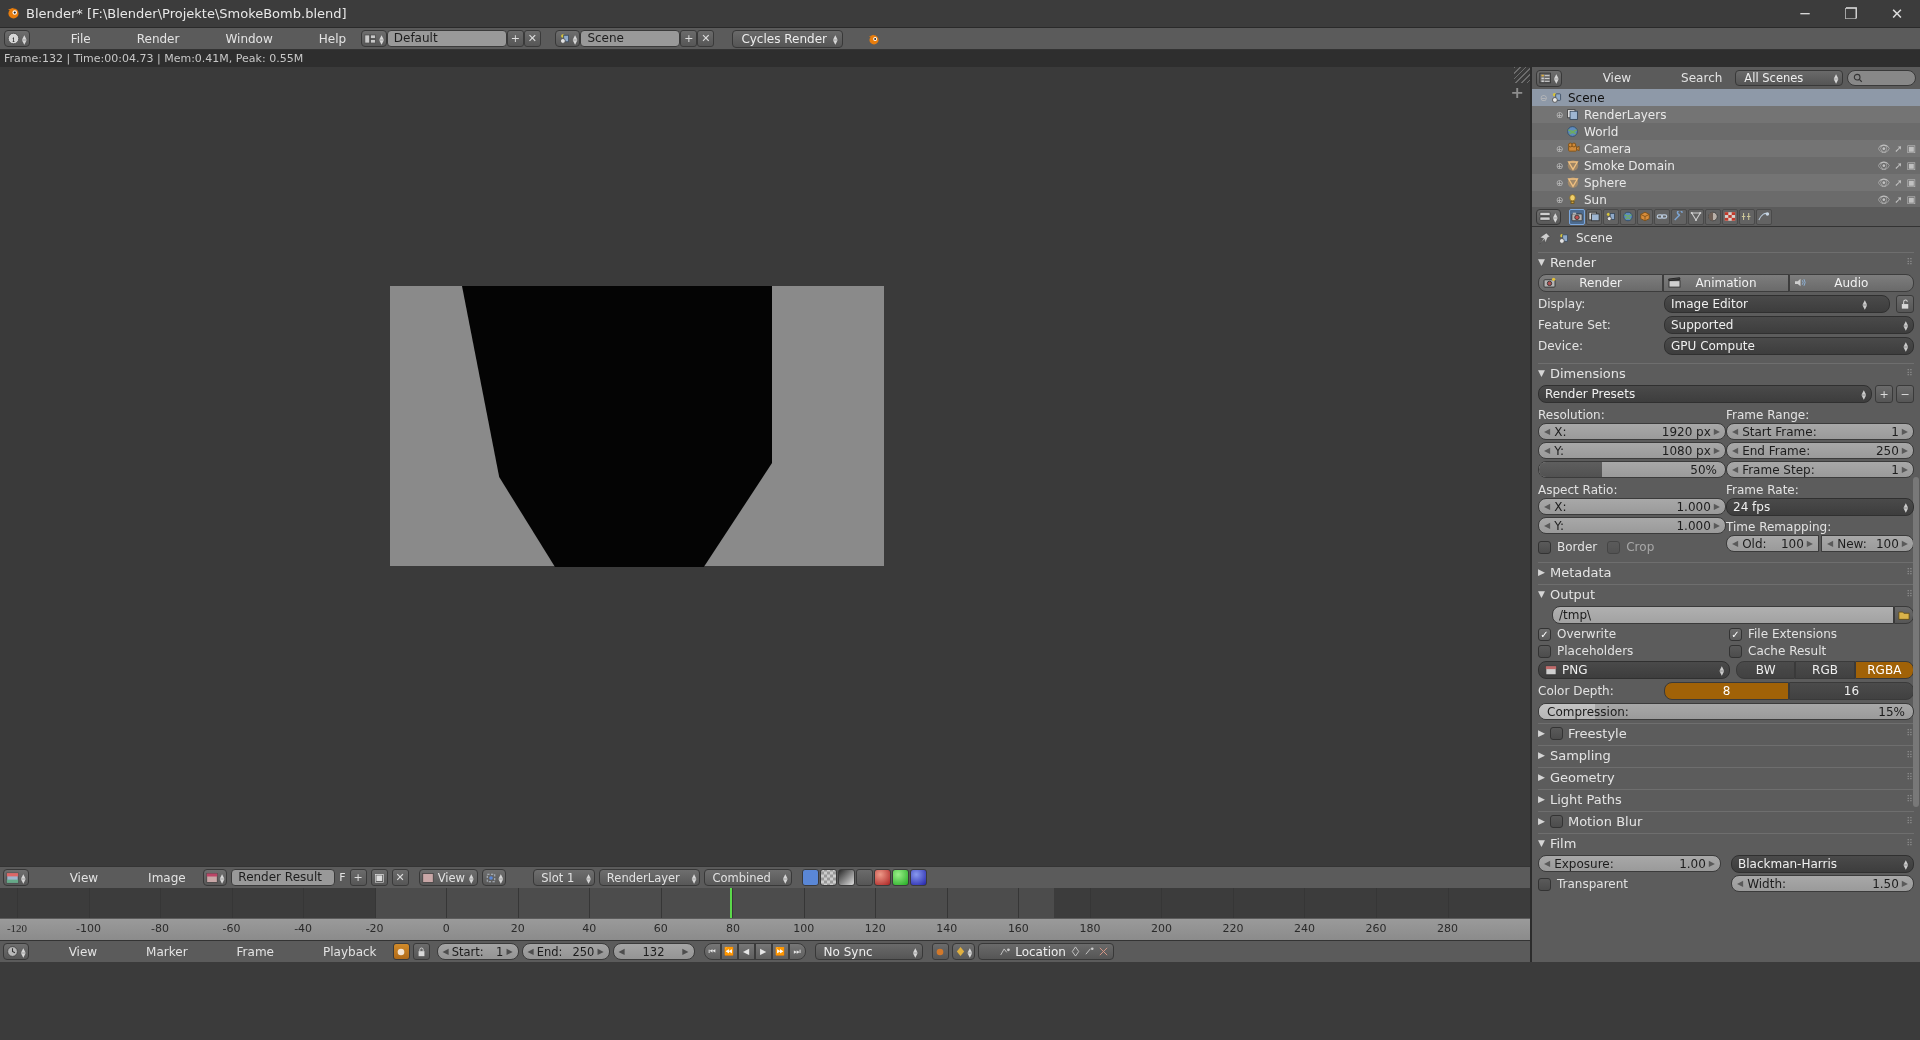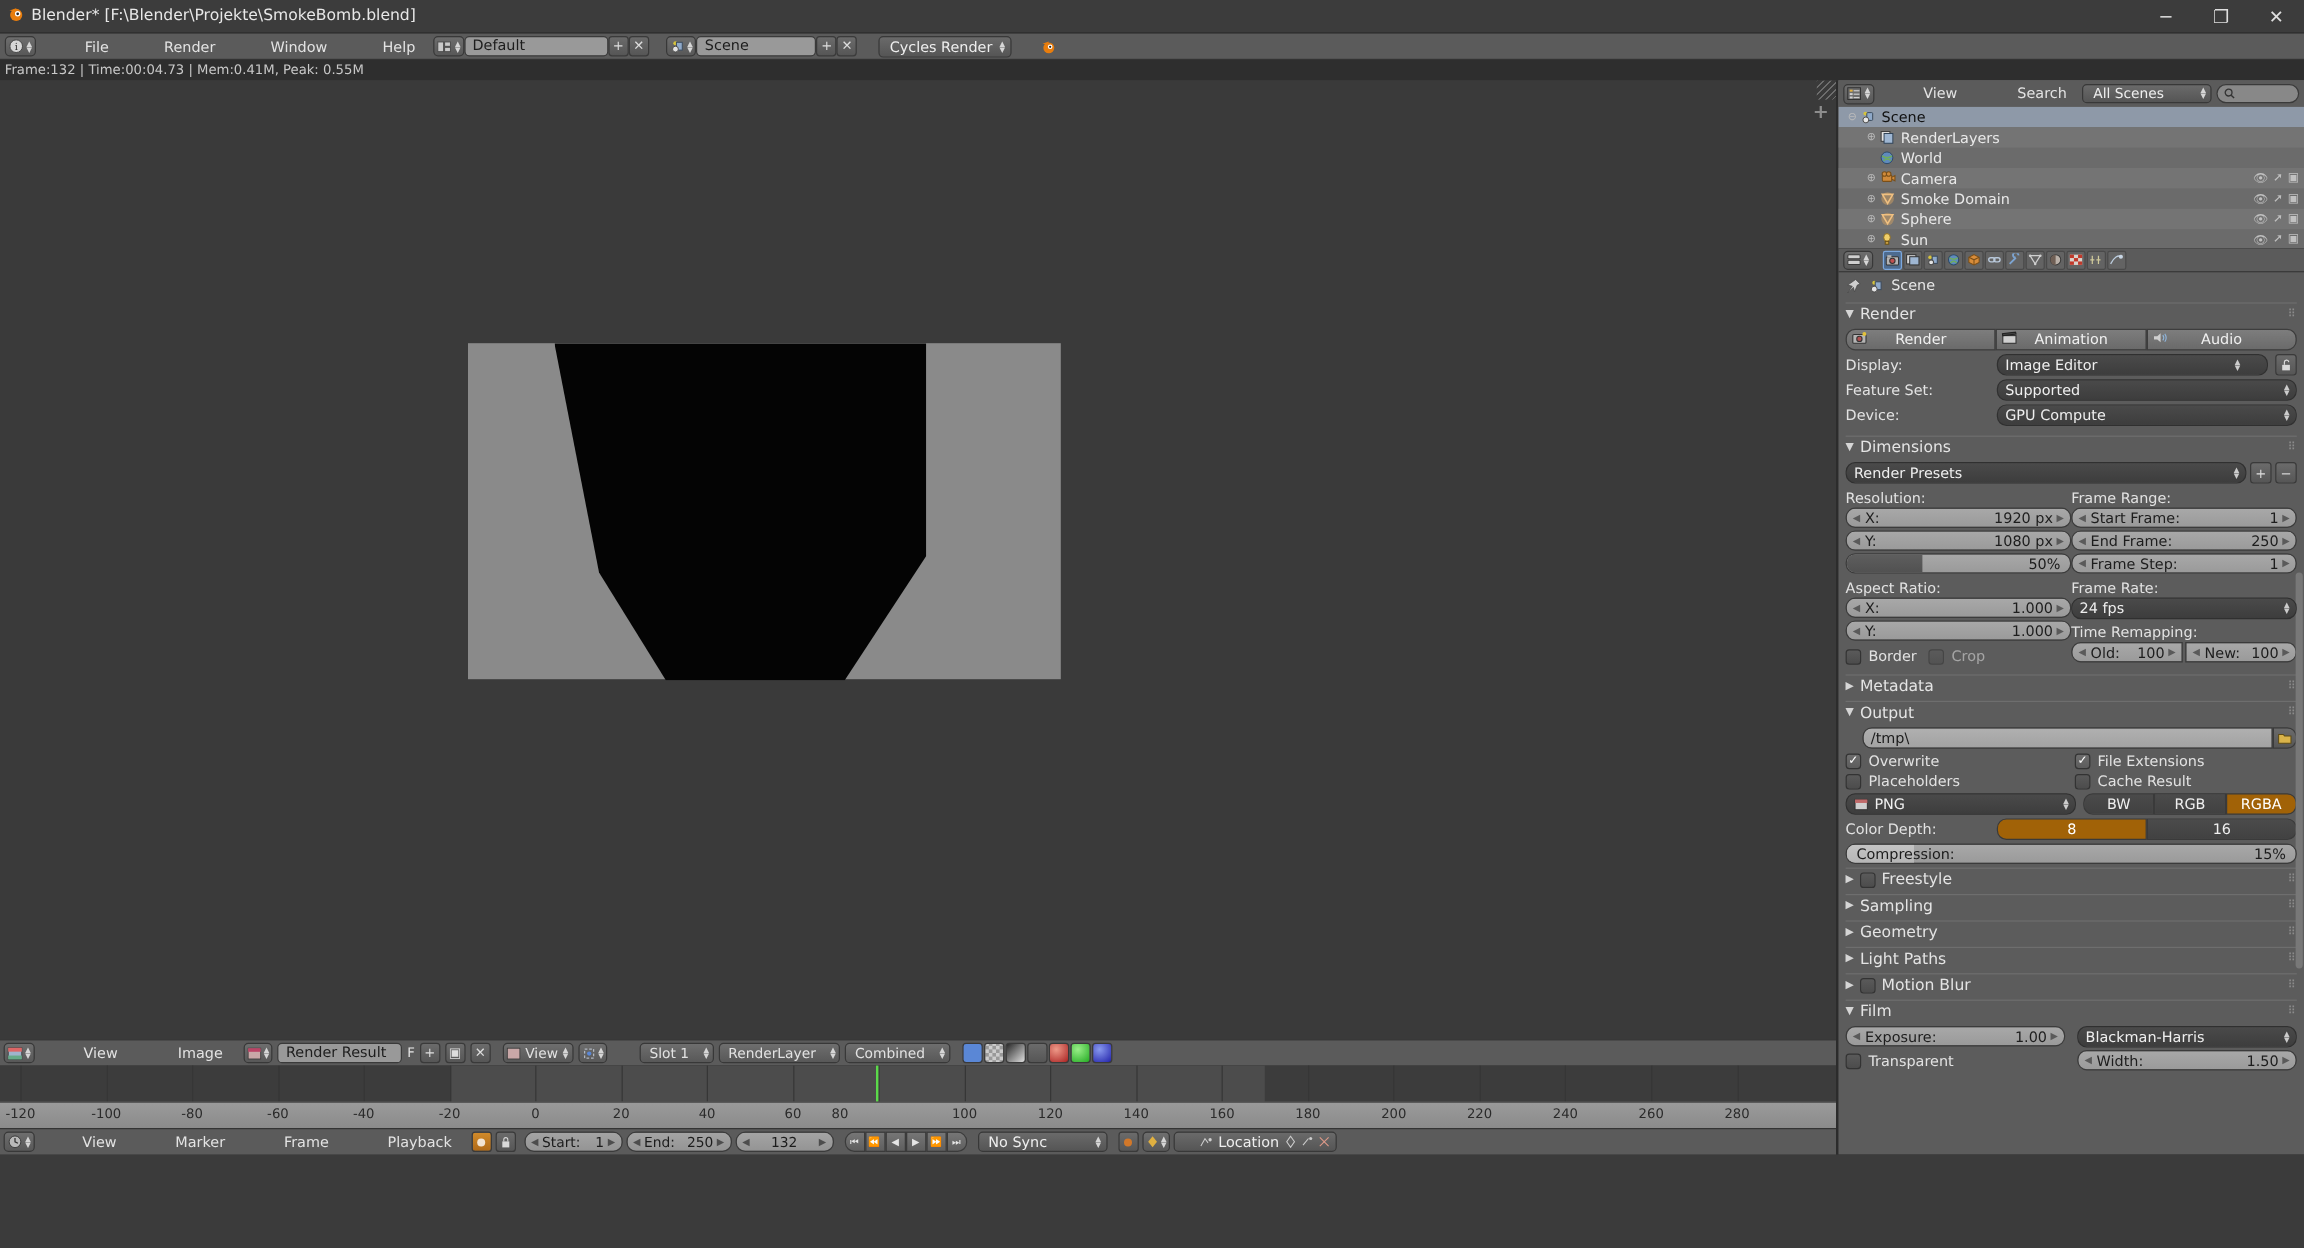--- a/index.html
+++ b/index.html
@@ -417,31 +417,31 @@
           <i style="left: 1018.38px;"></i>
           <i style="left: 1089.91px;"></i>
           <i style="left: 1161.44px;"></i>
           <i style="left: 1232.97px;"></i>
           <i style="left: 1304.49px;"></i>
           <i style="left: 1376.02px;"></i>
           <i style="left: 1447.55px;"></i>
         </div>
       <div id="tl-playhead"></div>
       <div id="tl-ruler">
-          <span style="left: 17px;">-120</span>
+          <span style="left: 17px; font-family: Liberation Serif, serif;">-120</span>
           <span style="left: 88.5275px;">-100</span>
           <span style="left: 160.055px;">-80</span>
           <span style="left: 231.583px;">-60</span>
           <span style="left: 303.11px;">-40</span>
           <span style="left: 374.637px;">-20</span>
           <span style="left: 446.165px;">0</span>
           <span style="left: 517.692px;">20</span>
           <span style="left: 589.22px;">40</span>
           <span style="left: 660.747px;">60</span>
-          <span style="left: 700px;">80</span>
+          <span style="left: 733px;">80</span>
           <span style="left: 803.803px;">100</span>
           <span style="left: 875.33px;">120</span>
           <span style="left: 946.857px;">140</span>
           <span style="left: 1018.38px;">160</span>
           <span style="left: 1089.91px;">180</span>
           <span style="left: 1161.44px;">200</span>
           <span style="left: 1232.97px;">220</span>
           <span style="left: 1304.49px;">240</span>
           <span style="left: 1376.02px;">260</span>
           <span style="left: 1447.55px;">280</span>

